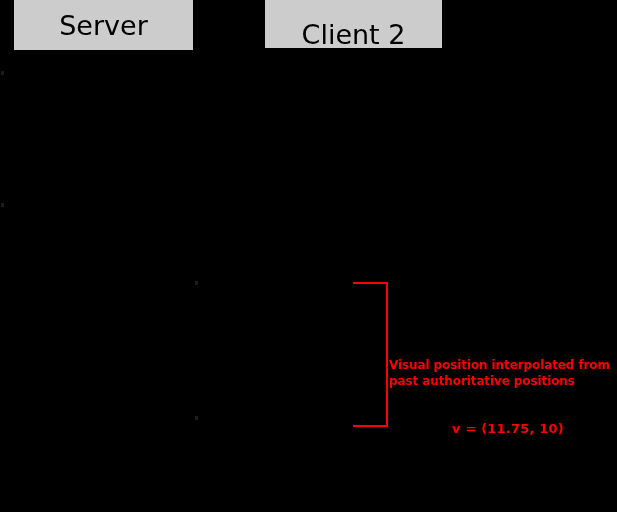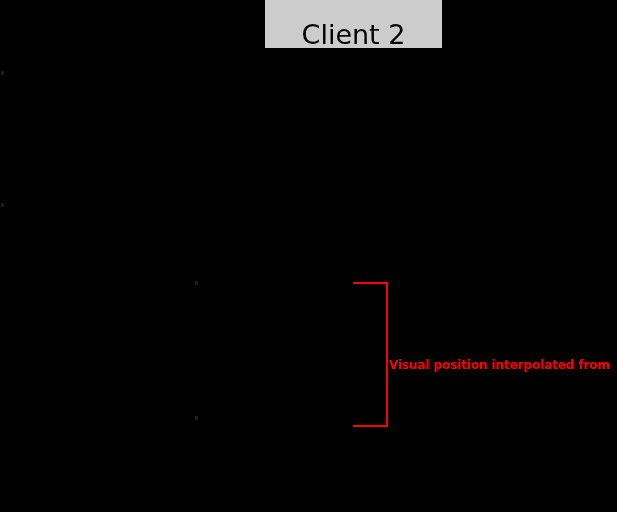--- a/index.html
+++ b/index.html
@@ -117,34 +117,39 @@
     font-size: 13px;
     line-height: 16px;
     letter-spacing: 0.2px;
   }
 </style>
 </head>
 <body>
 
 <div id="canvas">
 
+  <div id="lane-server" class="lane-header">
+    <span>Server</span>
+  </div>
 
   <div id="lane-client2" class="lane-header">
     <span>Client 2</span>
   </div>
 
   <div id="tick-server-a" class="tick-mark"></div>
   <div id="tick-server-b" class="tick-mark"></div>
   <div id="tick-mid-a" class="tick-mark"></div>
   <div id="tick-mid-b" class="tick-mark"></div>
 
   <div id="interp-bracket">
     <div class="br-arm-top"></div>
     <div class="br-spine"></div>
     <div class="br-arm-bottom"></div>
   </div>
 
   <div id="interp-note" class="annotation-red">
     <span class="note-line">Visual position interpolated from</span>
+    <span class="note-line">past authoritative positions</span>
   </div>
 
+  <div id="velocity-label" class="annotation-red">v = (11.75, 10)</div>
 
 </div>
 
 </body></html>

